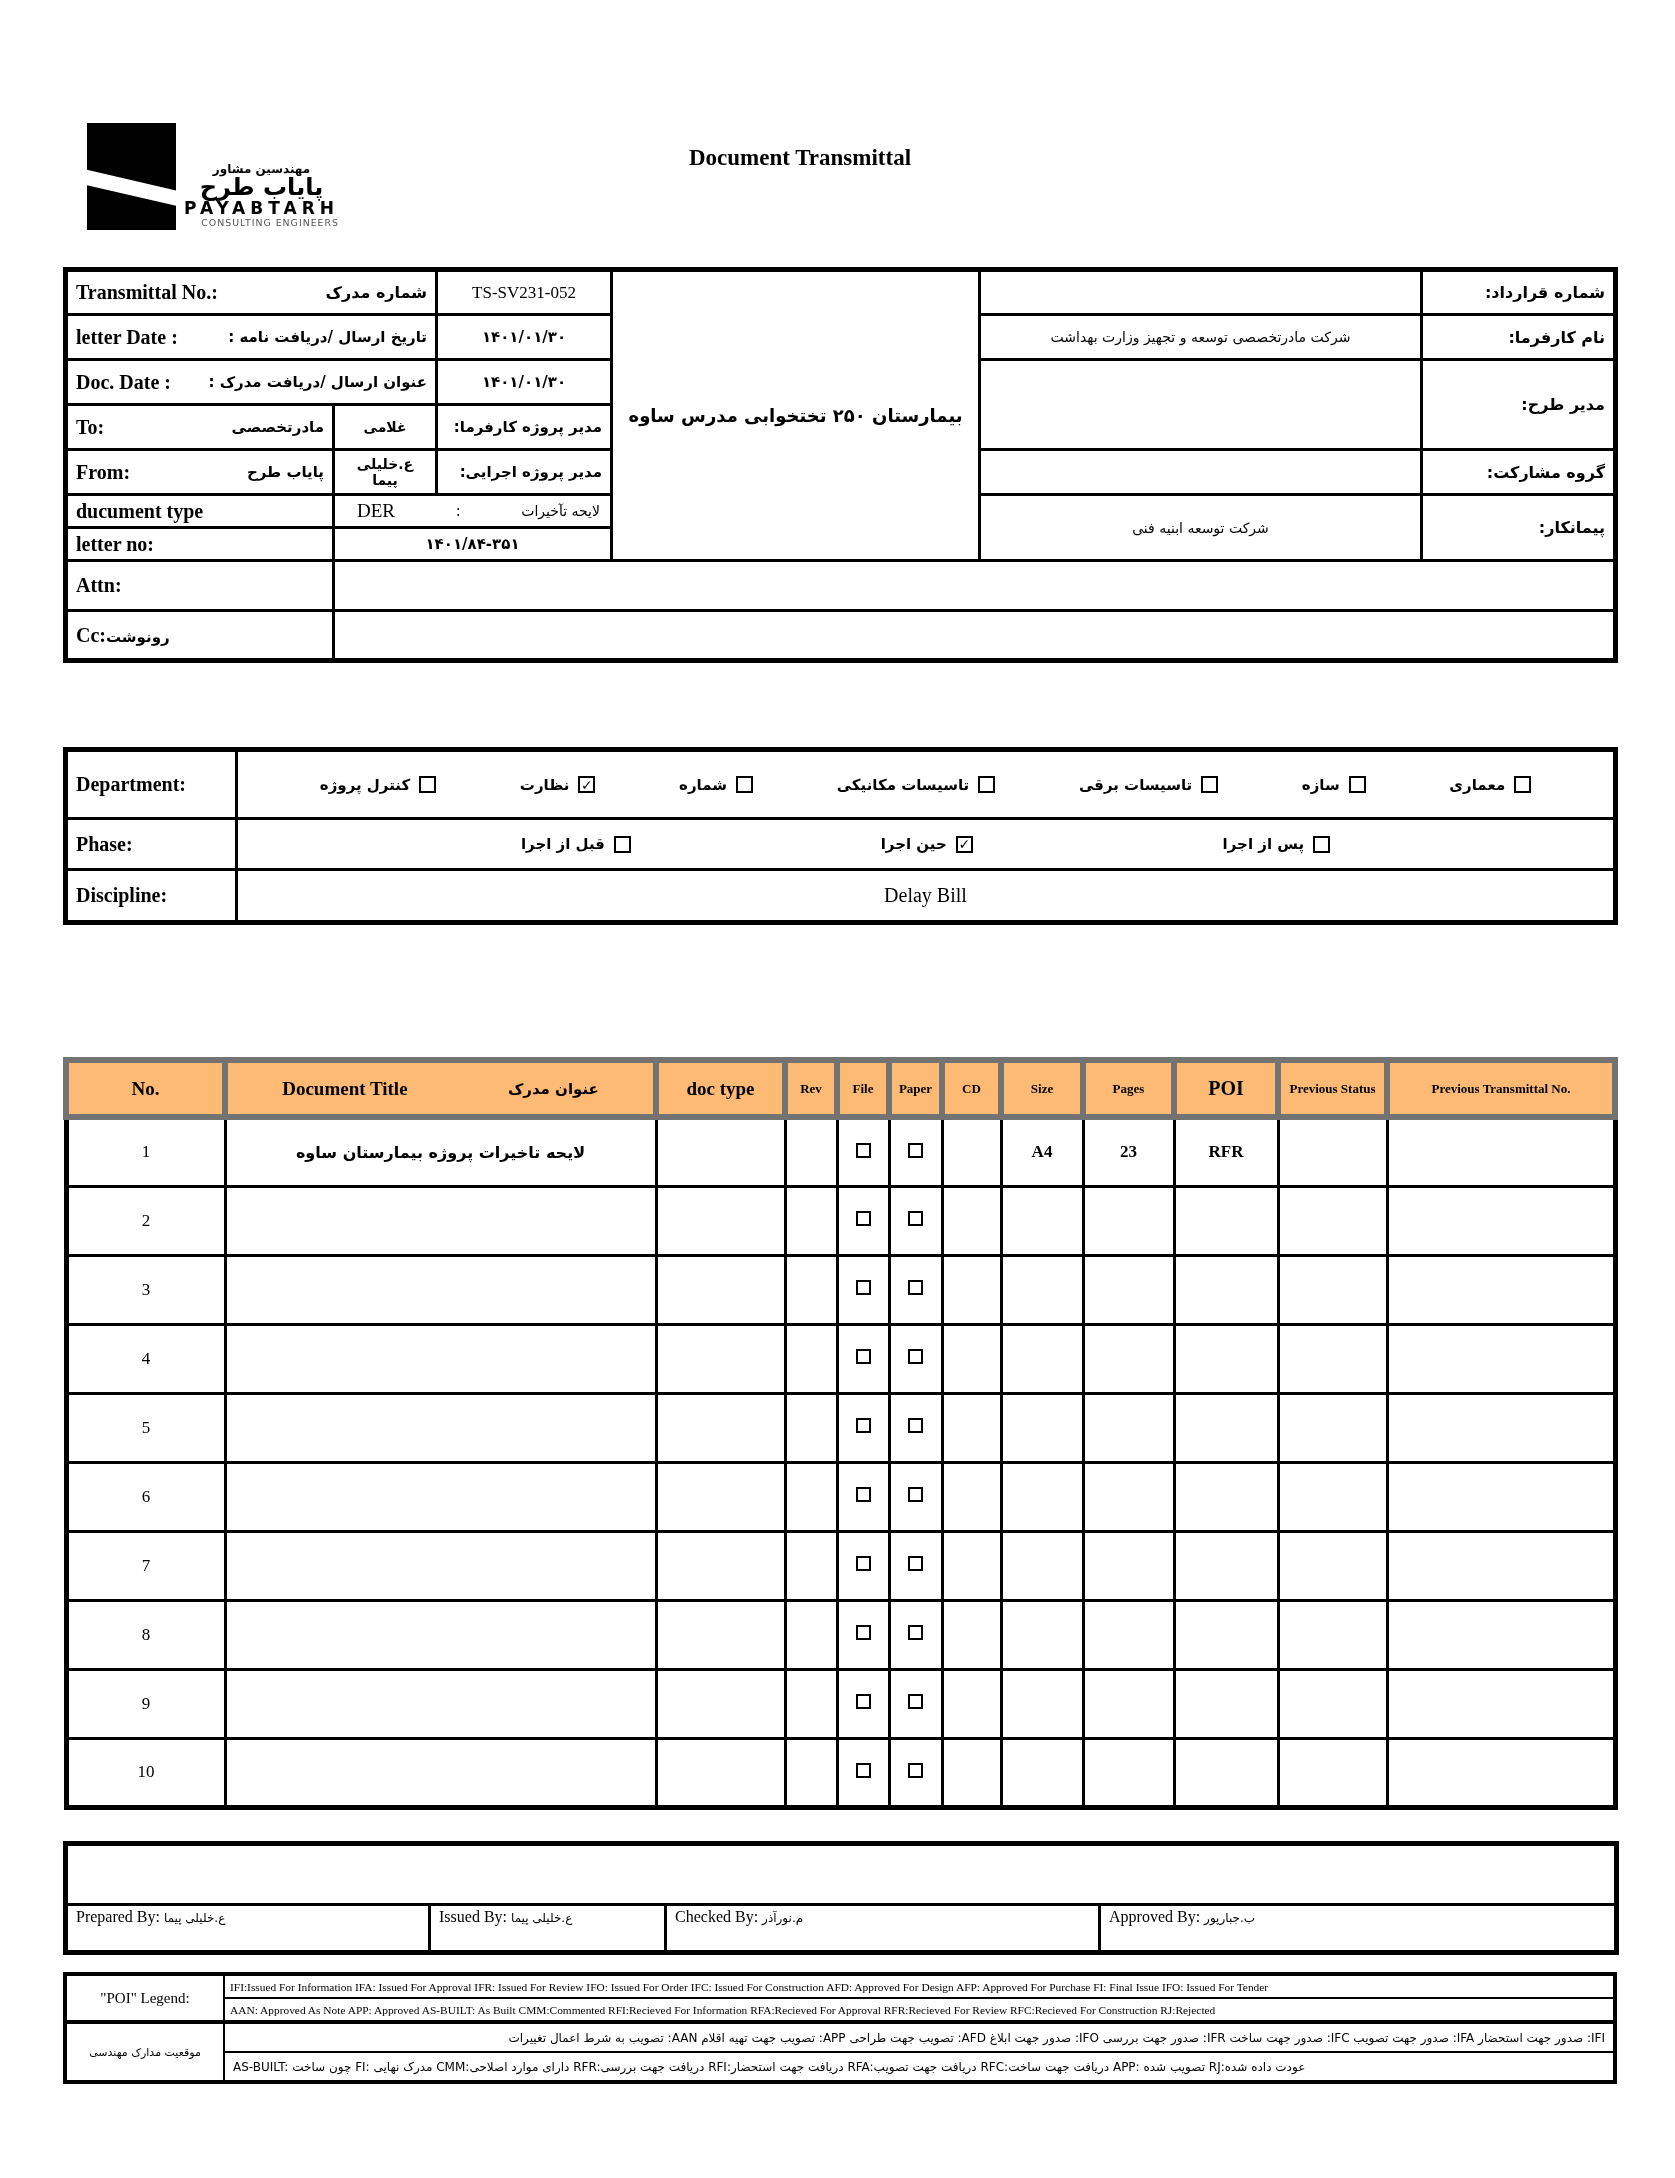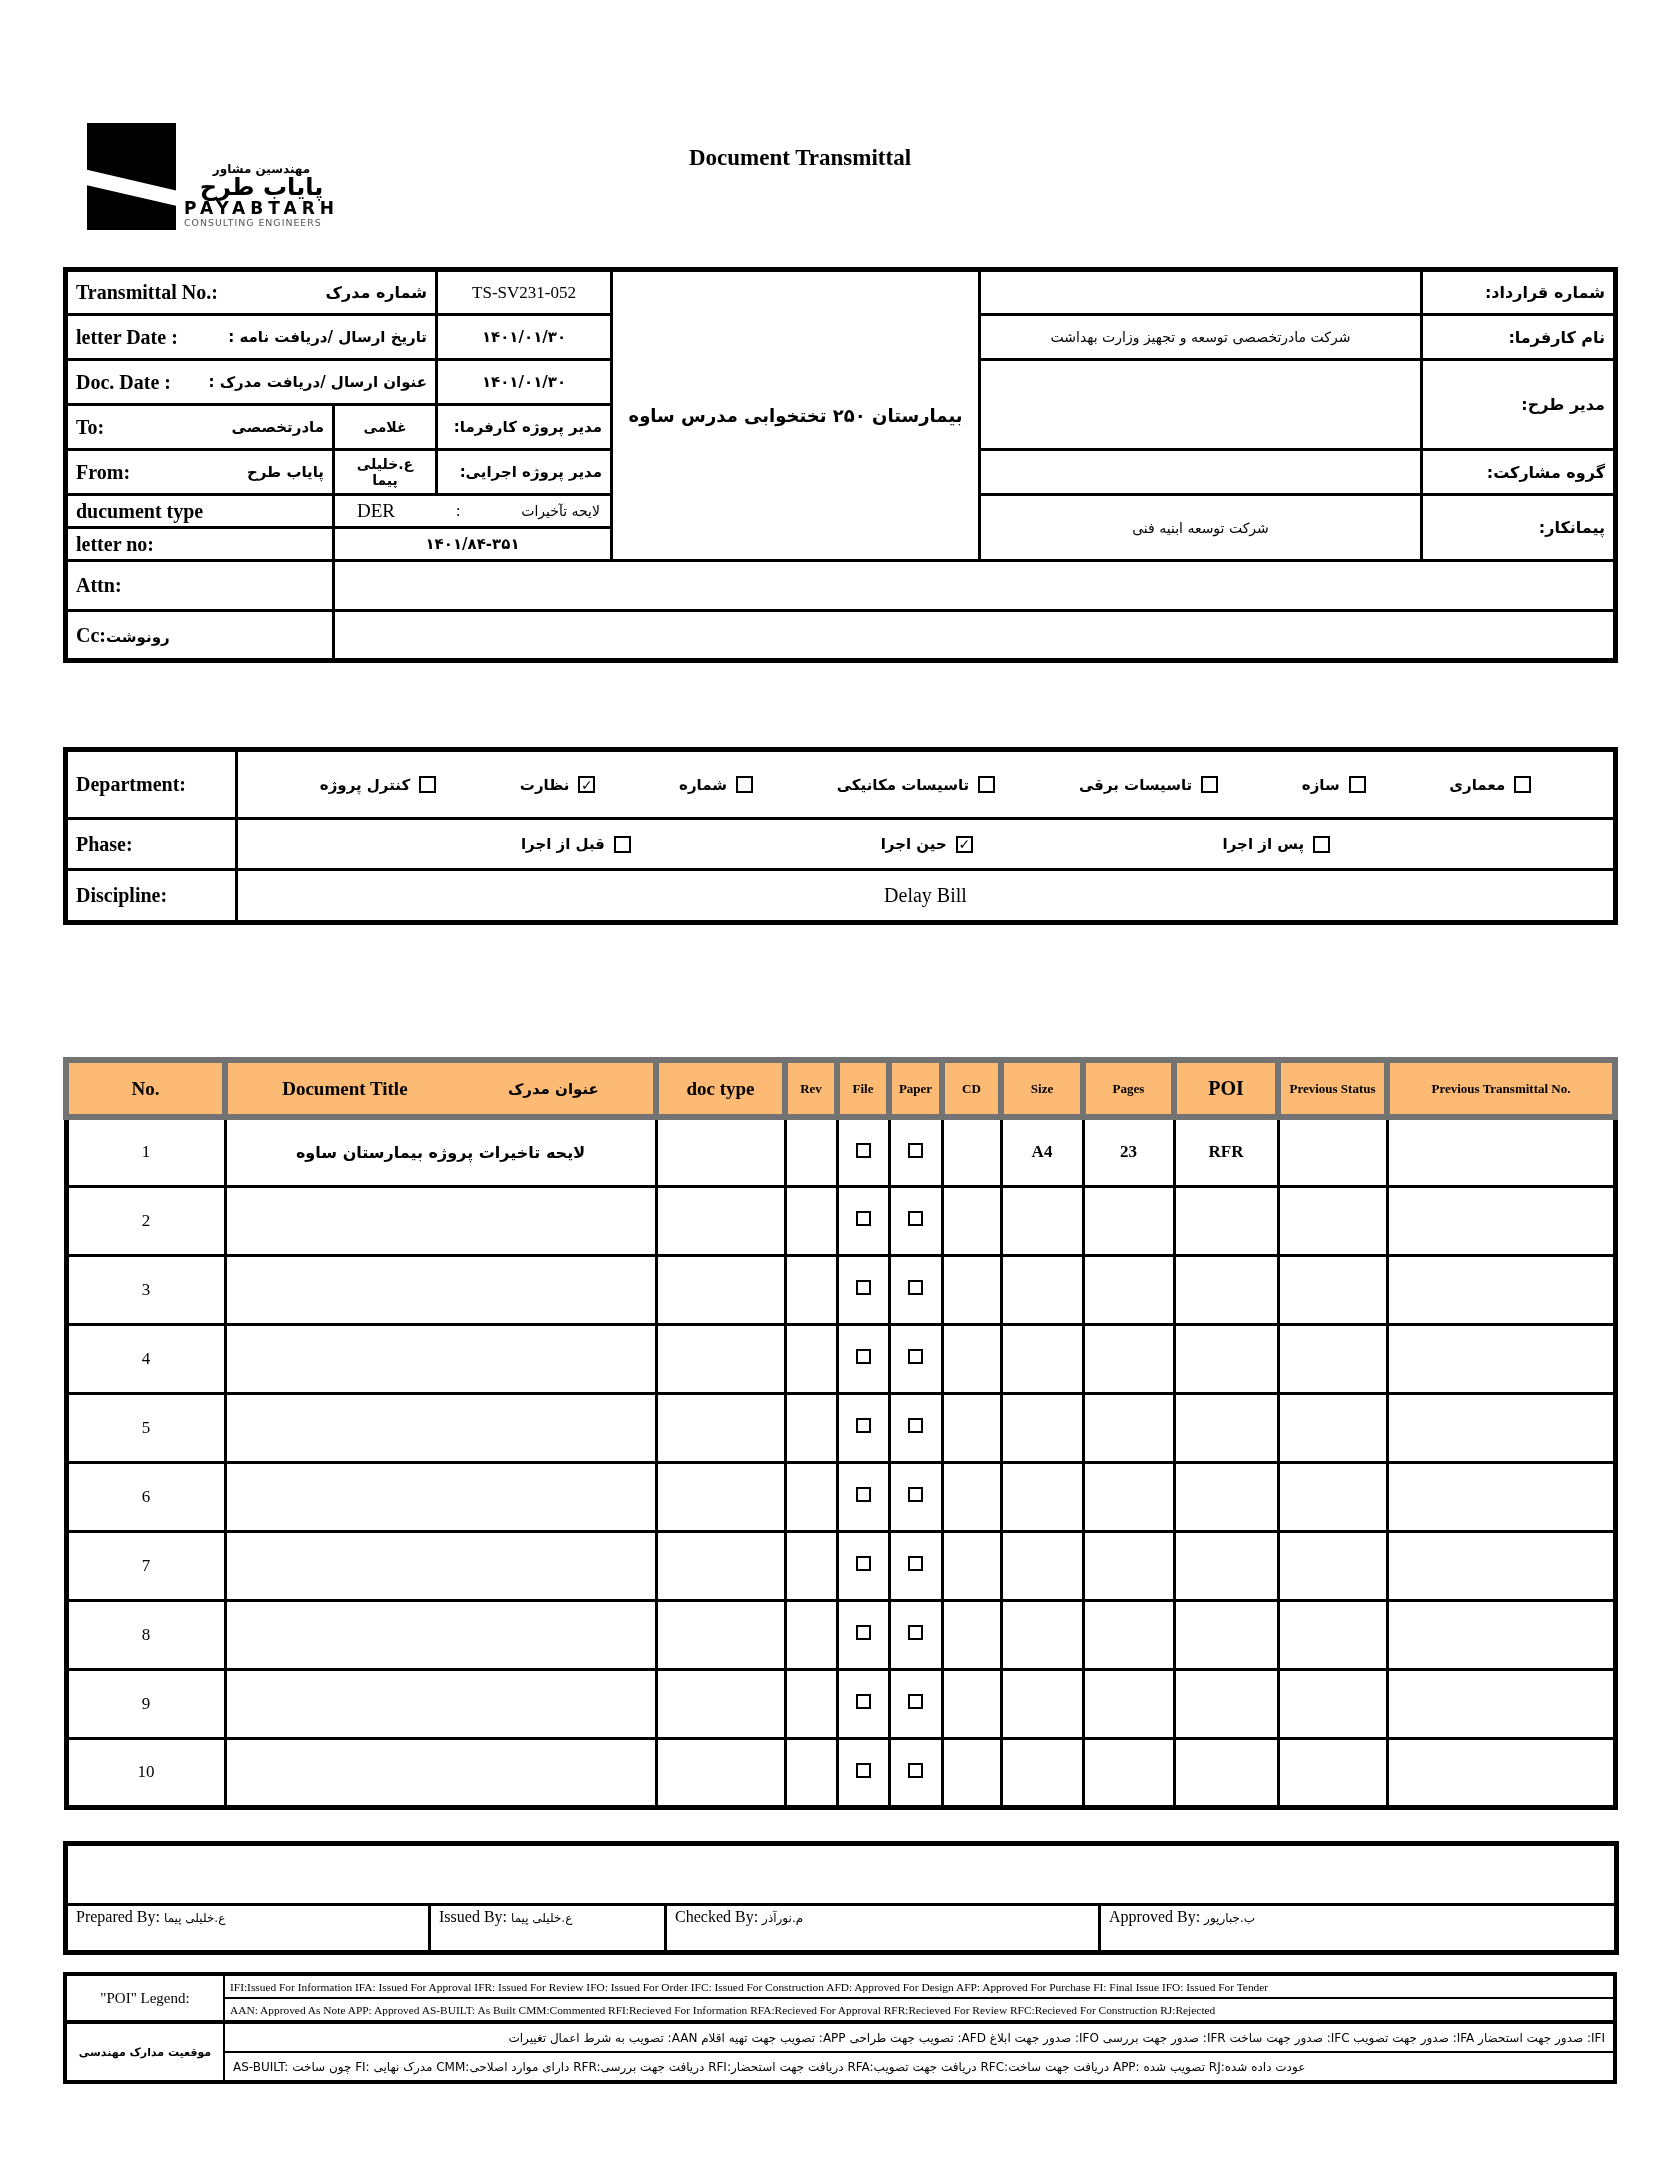--- a/index.html
+++ b/index.html
@@ -6,21 +6,21 @@
   .sheet{position:relative;width:1675px;height:2178px;background:#fff;color:#000;
          font-family:"Liberation Serif","DejaVu Serif",serif;}
   
   .logo{position:absolute;left:87px;top:123px;display:flex;align-items:flex-end;gap:8px;}
   .logo-mark{width:89px;height:107px;background:#000;position:relative;overflow:hidden;flex:none;}
   .logo-stripe{position:absolute;left:-14px;top:61px;width:149px;height:15px;background:#fff;transform:rotate(13deg);}
   .logo-text{display:flex;flex-direction:column;line-height:1.05;padding-bottom:2px;}
   .logo-fa-small{font-family:"DejaVu Sans",sans-serif;font-size:12px;font-weight:bold;text-align:center;}
   .logo-fa-big{font-family:"DejaVu Sans",sans-serif;font-size:24px;font-weight:bold;text-align:center;}
   .logo-en-big{font-family:"DejaVu Sans",sans-serif;font-size:17px;font-weight:bold;letter-spacing:5px;text-align:center;}
-  .logo-en-small{font-family:"DejaVu Sans",sans-serif;font-size:9.4px;letter-spacing:1px;color:#555;text-align:left;}
+  .logo-en-small{font-family:"DejaVu Sans",sans-serif;font-size:9.4px;letter-spacing:1px;color:#555;text-align:right;}
   .doc-title{position:absolute;top:145px;left:0;width:1600px;text-align:center;font-size:23px;font-weight:bold;}
   
   table{border-collapse:collapse;table-layout:fixed;position:absolute;background:#fff;}
   td{border:3px solid #000;padding:0 8px;overflow:hidden;vertical-align:middle;}
   .en-b{font-weight:bold;font-size:20px;}
   .fa-b{font-family:"DejaVu Sans",sans-serif;font-weight:bold;}
   
   .t-info{left:63px;top:267px;width:1550px;border:5px solid #000;}
   .lblcell{white-space:nowrap;}
   .lblcell .pair{display:flex;justify-content:space-between;align-items:center;gap:6px;}
@@ -60,21 +60,21 @@
   .sig-cell .fa-name{font-family:"DejaVu Sans",sans-serif;font-size:12px;}
   
   .t-legend{left:63px;top:1972px;width:1550px;border:4px solid #000;}
   .t-legend td{border:2px solid #000;}
   .poi-lbl{text-align:center;font-size:15px;}
   .leg-en{font-size:11.4px;white-space:nowrap;padding:0 5px;}
   .leg-fa{font-family:"DejaVu Sans",sans-serif;font-size:12px;white-space:nowrap;padding:0 8px;}
   .fa-rtl{direction:rtl;text-align:right;}
   .fa-ltr{direction:ltr;text-align:left;}
   .thick-top{border-top:4px solid #000 !important;}
-  .fa-side-lbl{font-family:"DejaVu Sans",sans-serif;font-size:11px;font-weight:bold;text-align:center;direction:rtl;}
+  .fa-side-lbl{font-family:"DejaVu Sans",sans-serif;font-size:11px;font-weight:normal;text-align:center;direction:rtl;}
 </style>
 </head>
 <body>
 
 <div class="sheet">
 
   <div class="logo">
     <div class="logo-mark">
       <div class="logo-stripe"></div>
     </div>

